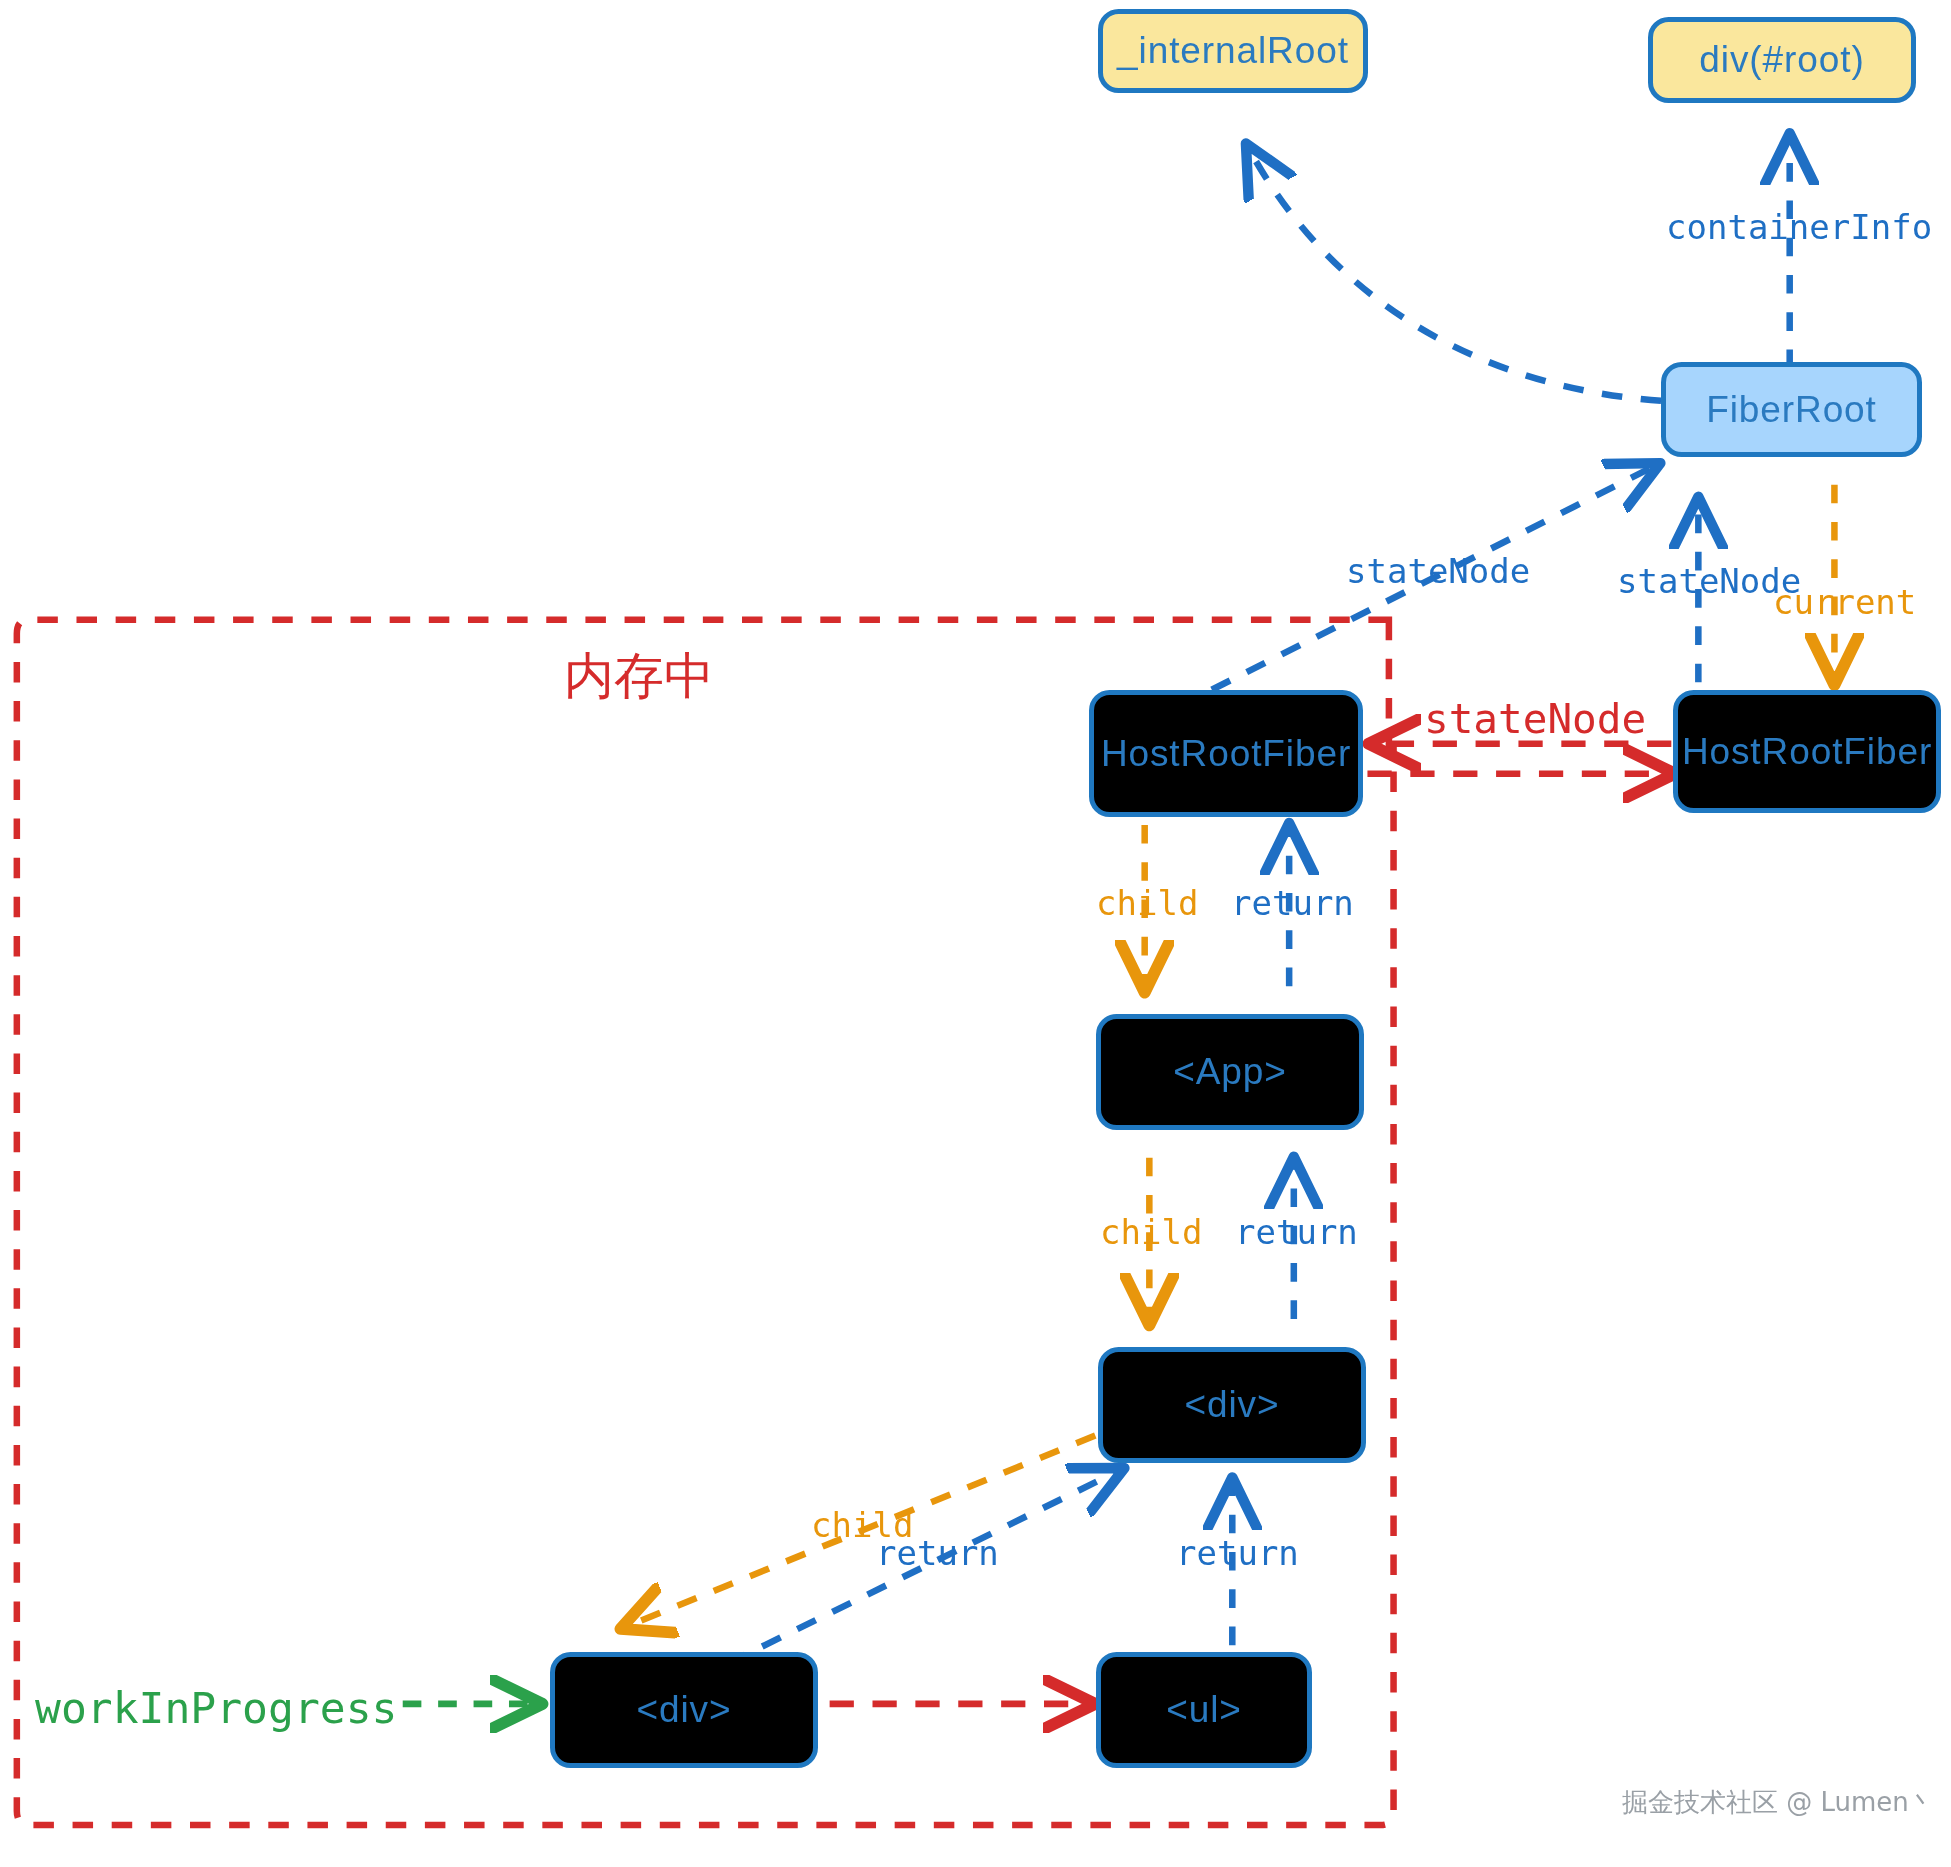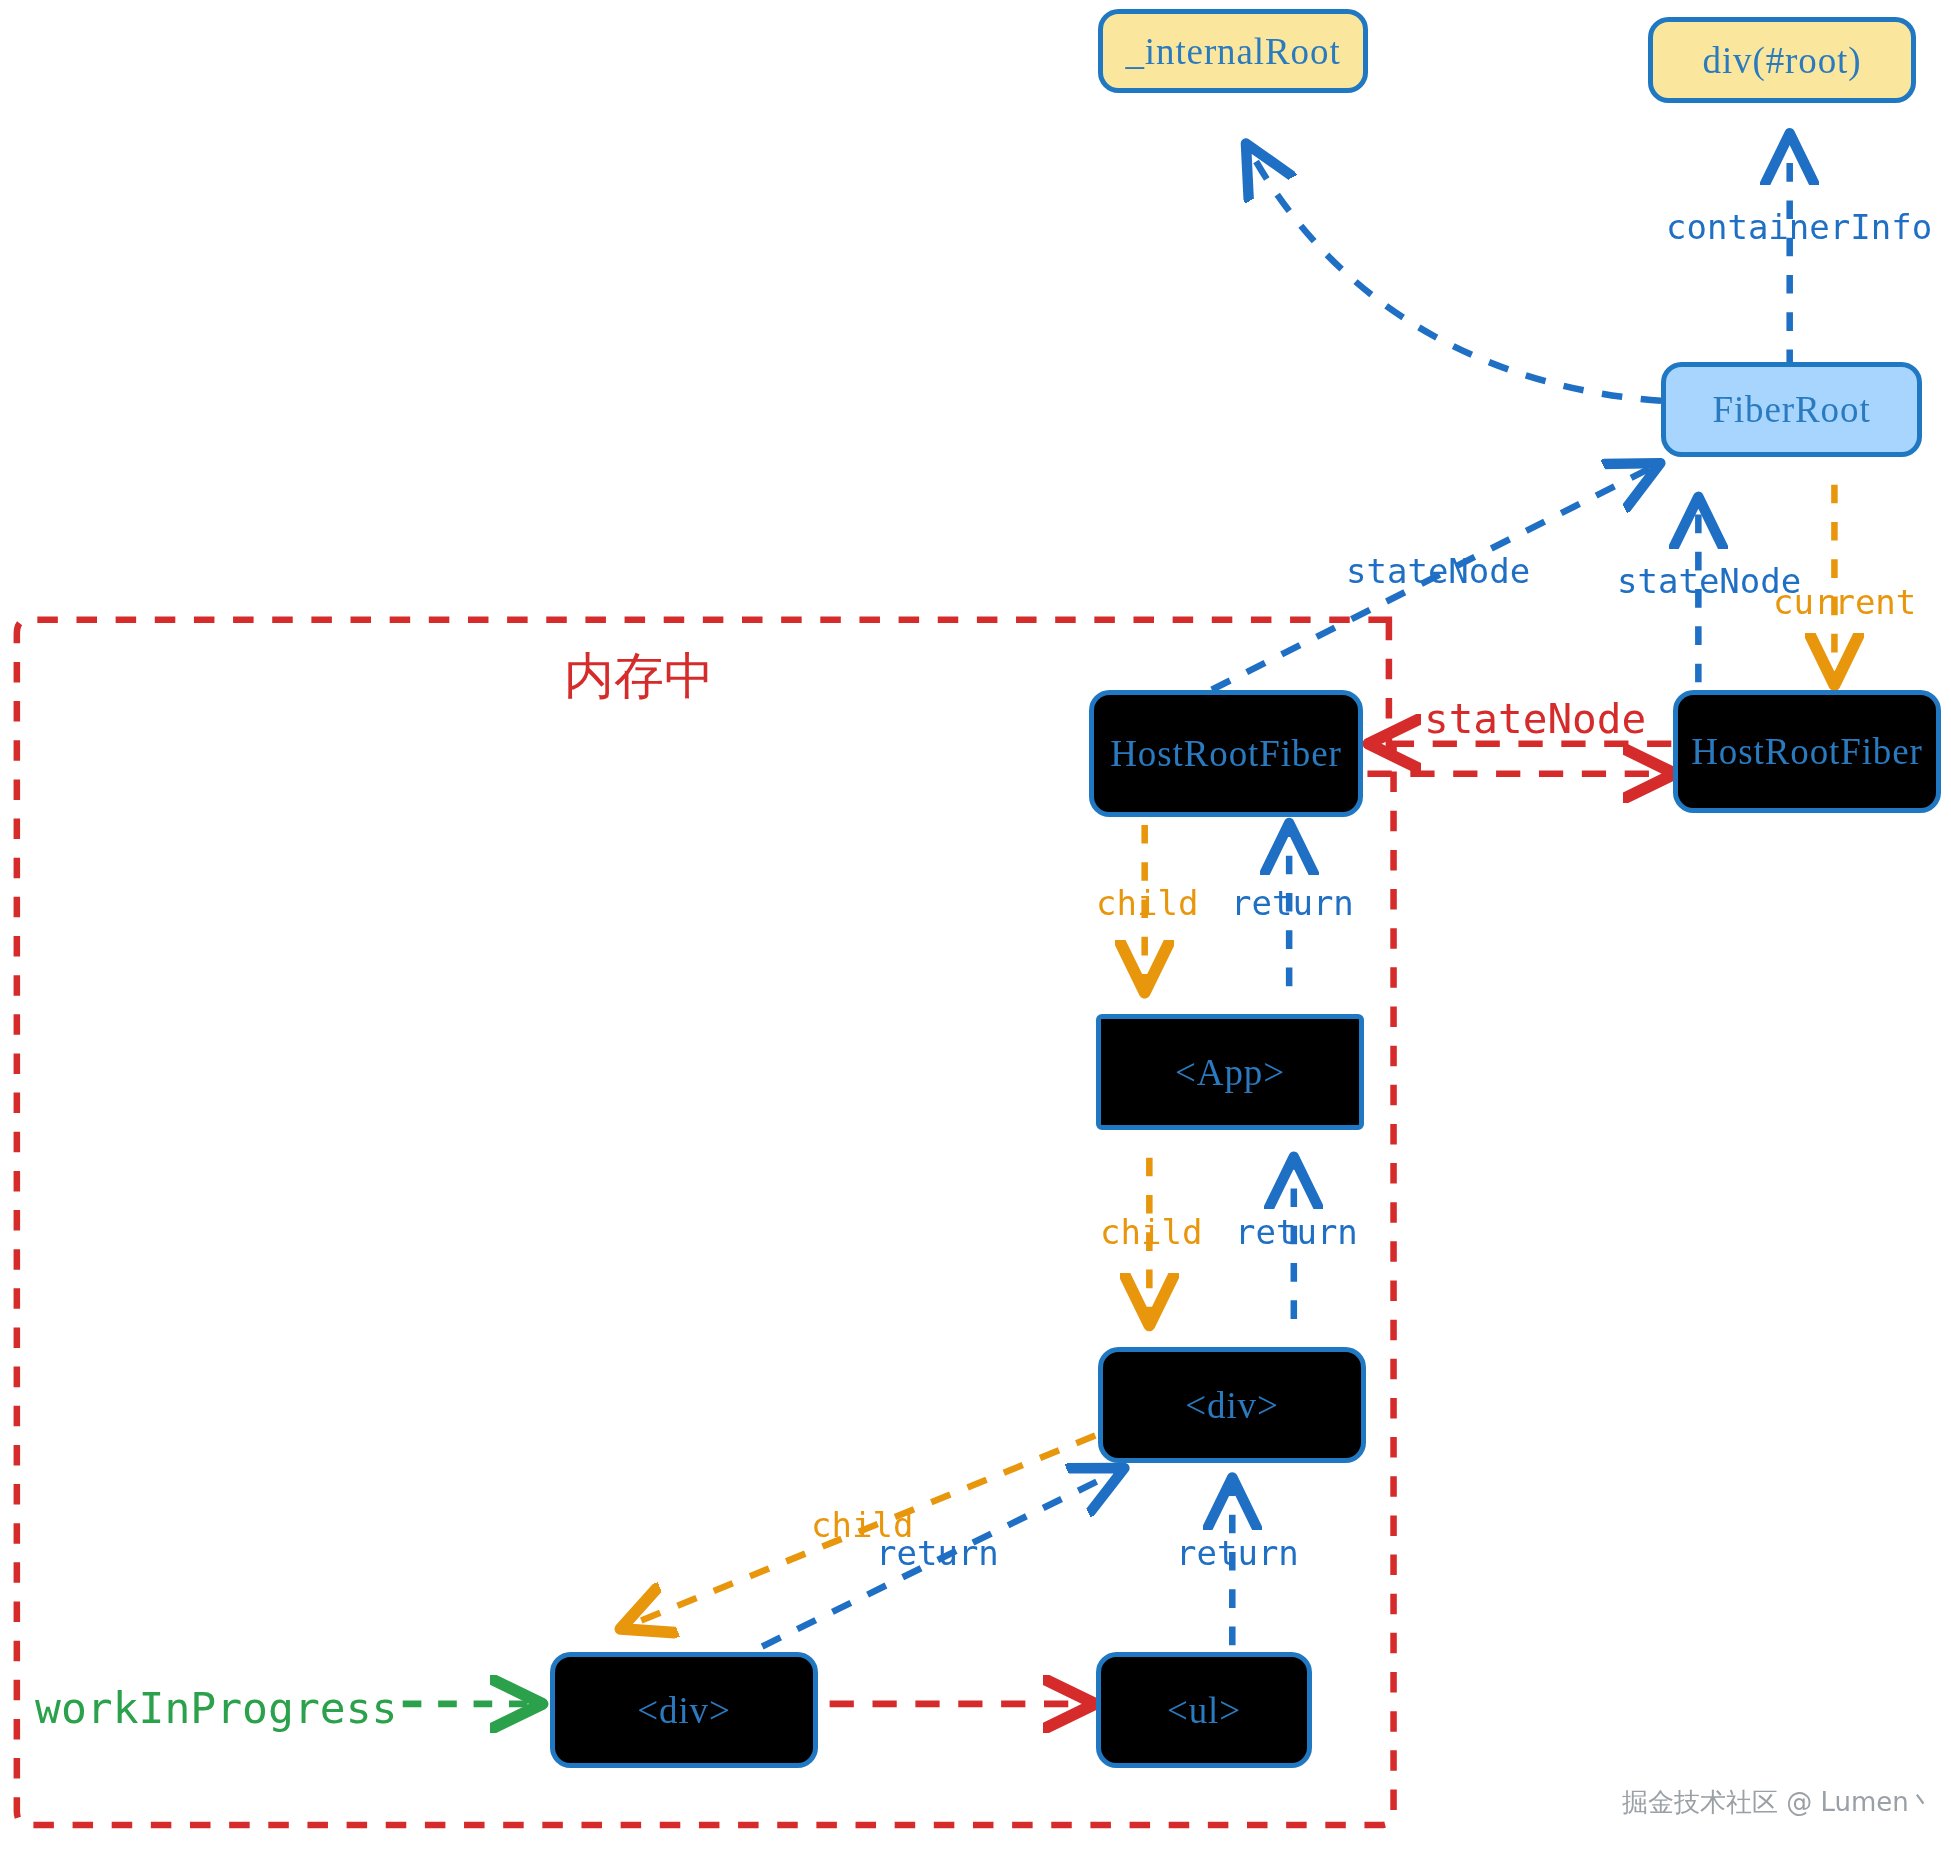--- a/index.html
+++ b/index.html
@@ -27,21 +27,21 @@
   }
   .node {
     position: absolute;
     box-sizing: border-box;
     border: 5.6px solid #1f78c1;
     border-radius: 20.5px;
     display: flex;
     align-items: center;
     justify-content: center;
     color: #2a7ac0;
-    font-family: Liberation Serif, serif;
+    font-family: Liberation Sans, sans-serif;
     font-size: 37px;
     letter-spacing: 0.9px;
     white-space: nowrap;
   }
   .node.yellow { background: #FAE79D; }
   .node.green  { background: #000000; }
   .node.blue   { background: #A7D5FD; text-align: center; }
 
   .edge-label {
     position: absolute;
@@ -160,21 +160,21 @@
   </div>
 
   <div class="node green" style="left:1089px; top:690px; width:274px; height:127px;">
     <span>HostRootFiber</span>
   </div>
 
   <div class="node green" style="left:1673px; top:690px; width:268px; height:123px;">
     <span>HostRootFiber</span>
   </div>
 
-  <div class="node green" style="left:1096px; top:1014px; width:268px; height:116px;border-radius:6px;">
+  <div class="node green" style="left:1096px; top:1014px; width:268px; height:116px;">
     <span>&lt;App&gt;</span>
   </div>
 
   <div class="node green" style="left:1098px; top:1347px; width:268px; height:116px;">
     <span>&lt;div&gt;</span>
   </div>
 
   <div class="node green" style="left:550px; top:1652px; width:268px; height:116px;">
     <span>&lt;div&gt;</span>
   </div>

